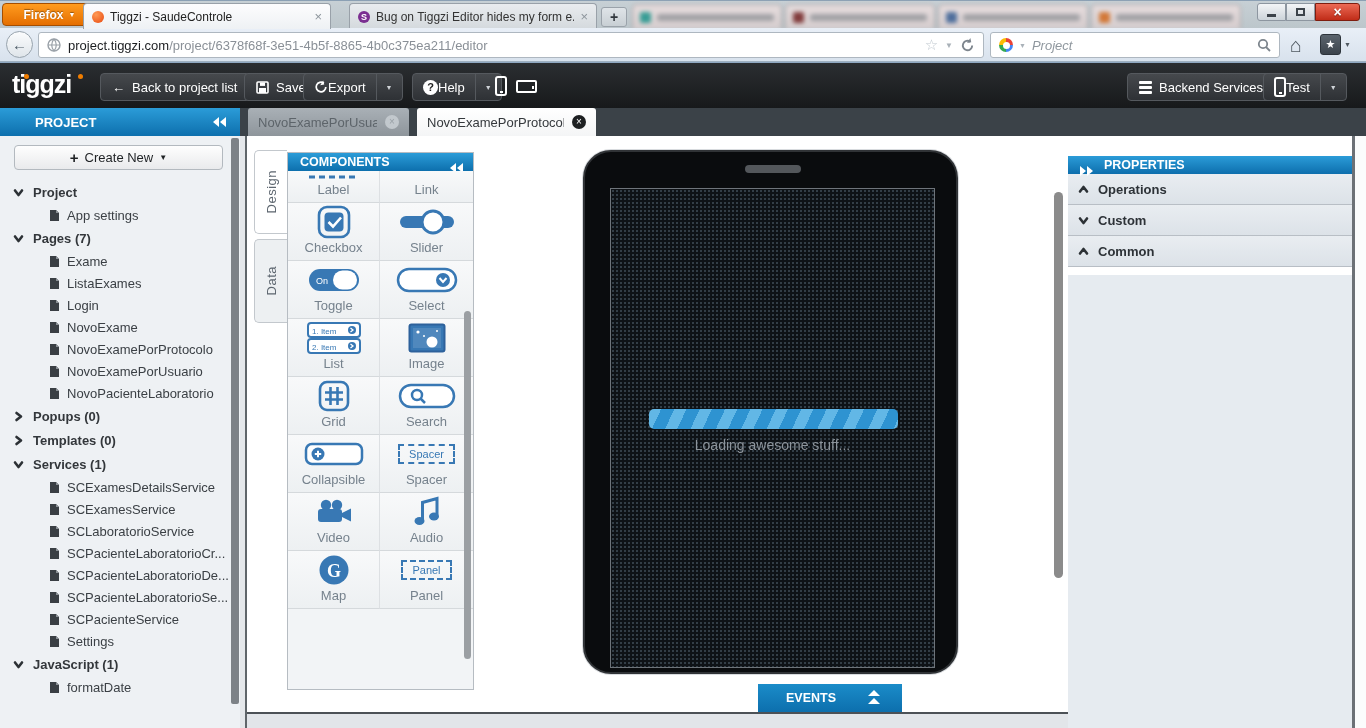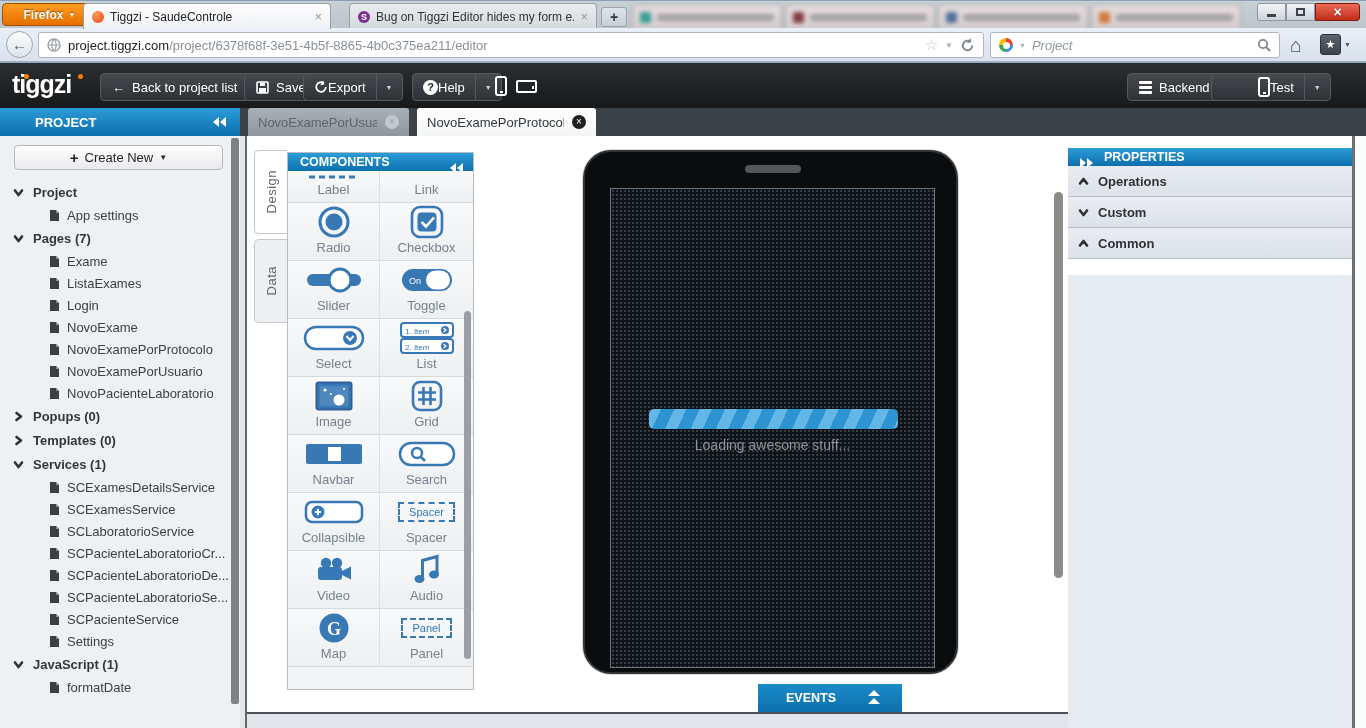--- a/index.html
+++ b/index.html
@@ -74,21 +74,21 @@
   #logo i.d1 { left:12px; } #logo i.d2 { left:66px; }
   .tbtn { position:absolute; top:10px; height:28px; display:flex; align-items:center; gap:7px; padding:0 11px;
     background:linear-gradient(#46494d,#2e3135); border:1px solid #55595e; border-radius:4px;
     color:#fff; font-size:13px; white-space:nowrap; }
   .tgroup { position:absolute; top:10px; height:28px; display:flex; align-items:stretch;
     background:linear-gradient(#46494d,#2e3135); border:1px solid #55595e; border-radius:4px; color:#fff; font-size:13px; }
   .tgroup .main { display:flex; align-items:center; padding:0 10px; }
   .tgroup .drop { display:flex; align-items:center; padding:0 9px; border-left:1px solid #55595e; font-size:7px; color:#cfd3d7; }
   #btn-back { left:100px; } #btn-save { left:244px; }
   #grp-export { left:303px; } #grp-help { left:412px; }
-  #btn-backend { left:1127px; } #grp-test { left:1211px;padding-left:36px; }
+  #btn-backend { left:1127px; } #grp-test { left:1263px; }
   .ticon-phone { width:12px; height:20px; border:2px solid #fff; border-radius:3px; position:relative; }
   .ticon-phone::after { content:""; position:absolute; left:3px; bottom:1px; width:3px; height:2px; background:#fff; }
   #tb-phone { position:absolute; left:495px; top:13px; }
   #tb-tablet { position:absolute; left:516px; top:17px; width:21px; height:13px; border:2px solid #fff; border-radius:2px; }
   #tb-tablet::after { content:""; position:absolute; right:1px; top:4px; width:2px; height:3px; background:#fff; }
   .hicon { width:15px; height:15px; border-radius:50%; background:#fff; color:#222; font-weight:bold; font-size:11px;
     display:flex; align-items:center; justify-content:center; }
   .stack { display:flex; flex-direction:column; gap:2px; }
   .stack i { display:block; width:13px; height:3px; background:#fff; border-radius:1px; }
 
@@ -171,21 +171,21 @@
     display:flex; align-items:center; padding-left:28px; }
   #events-bar .upup { position:absolute; right:22px; top:6px; display:flex; flex-direction:column; gap:2px; }
   #events-bar .upup b { width:0; height:0; border-left:6px solid transparent; border-right:6px solid transparent;
     border-bottom:6px solid #fff; }
   #canvas-line { position:absolute; left:0; top:576px; width:821px; height:2px; background:#4c5156; }
   #canvas-foot { position:absolute; left:0; top:578px; width:821px; height:14px; background:#e2e5e9; }
   #canvas-scroll { position:absolute; left:807px; top:56px; width:9px; height:386px; background:#8b8b8b; border-radius:5px; }
 
   
   #properties { position:absolute; left:1068px; top:136px; width:284px; height:592px; background:#fff; }
-  #properties .phead { margin-top:12px; padding-left:36px; }
+  #properties .phead { margin-top:20px; padding-left:36px; }
   #properties .chev2 { position:absolute; left:12px; top:10px; }
   .prow { height:31px; background:linear-gradient(#e9edf1,#dce2e8); border-bottom:1px solid #b8bec5;
     display:flex; align-items:center; gap:9px; padding-left:10px; font-weight:bold; font-size:13px; color:#2d3237; }
   #prop-body { position:absolute; left:0; top:139px; width:284px; height:453px; background:#e6ebf0; }
   #right-strip { position:absolute; left:1352px; top:136px; width:14px; height:592px; background:#fbfcfc;
     border-left:3px solid #6c7176; }
 </style>
 </head>
 <body>
 
@@ -529,29 +529,20 @@
             </div>
             <div class="clabel">Label</div>
           </div>
           <div class="cell clip">
             <div class="ic"></div>
             <div class="clabel">Link</div>
           </div>
           <div class="cell">
             <div class="ic">
               <svg width="34" height="34">
-                <circle cx="17" cy="17" r="14" fill="none" stroke="#3878b4" stroke-width="3"></circle>
-                <circle cx="17" cy="17" r="8.5" fill="#3878b4"></circle>
-              </svg>
-            </div>
-            <div class="clabel">Radio</div>
-          </div>
-          <div class="cell">
-            <div class="ic">
-              <svg width="34" height="34">
                 <rect x="2" y="2" width="30" height="30" rx="8" fill="none" stroke="#3878b4" stroke-width="2.6"></rect>
                 <rect x="7.5" y="7.5" width="19" height="19" rx="4" fill="#3878b4"></rect>
                 <path d="M11.5 17 l4.5 4.5 l8 -9" stroke="#fff" stroke-width="2.6" fill="none"></path>
               </svg>
             </div>
             <div class="clabel">Checkbox</div>
           </div>
           <div class="cell">
             <div class="ic">
               <svg width="58" height="28">
@@ -612,29 +603,20 @@
             <div class="ic">
               <svg width="32" height="32">
                 <rect x="2" y="2" width="28" height="28" rx="7" fill="none" stroke="#3878b4" stroke-width="2.6"></rect>
                 <path d="M12.5 7 v18 M19.5 7 v18 M7 12.5 h18 M7 19.5 h18" stroke="#3878b4" stroke-width="2.6"></path>
               </svg>
             </div>
             <div class="clabel">Grid</div>
           </div>
           <div class="cell">
             <div class="ic">
-              <svg width="58" height="22">
-                <rect x="1" y="1" width="56" height="20" rx="2" fill="#3878b4"></rect>
-                <rect x="23" y="4" width="13" height="14" fill="#fff"></rect>
-              </svg>
-            </div>
-            <div class="clabel">Navbar</div>
-          </div>
-          <div class="cell">
-            <div class="ic">
               <svg width="58" height="26">
                 <rect x="2" y="2" width="54" height="22" rx="11" fill="#fff" stroke="#3878b4" stroke-width="2.5"></rect>
                 <circle cx="19" cy="12" r="5" fill="none" stroke="#3878b4" stroke-width="2.5"></circle>
                 <line x1="22.5" y1="15.5" x2="27" y2="20" stroke="#3878b4" stroke-width="2.5"></line>
               </svg>
             </div>
             <div class="clabel">Search</div>
           </div>
           <div class="cell">
             <div class="ic">

